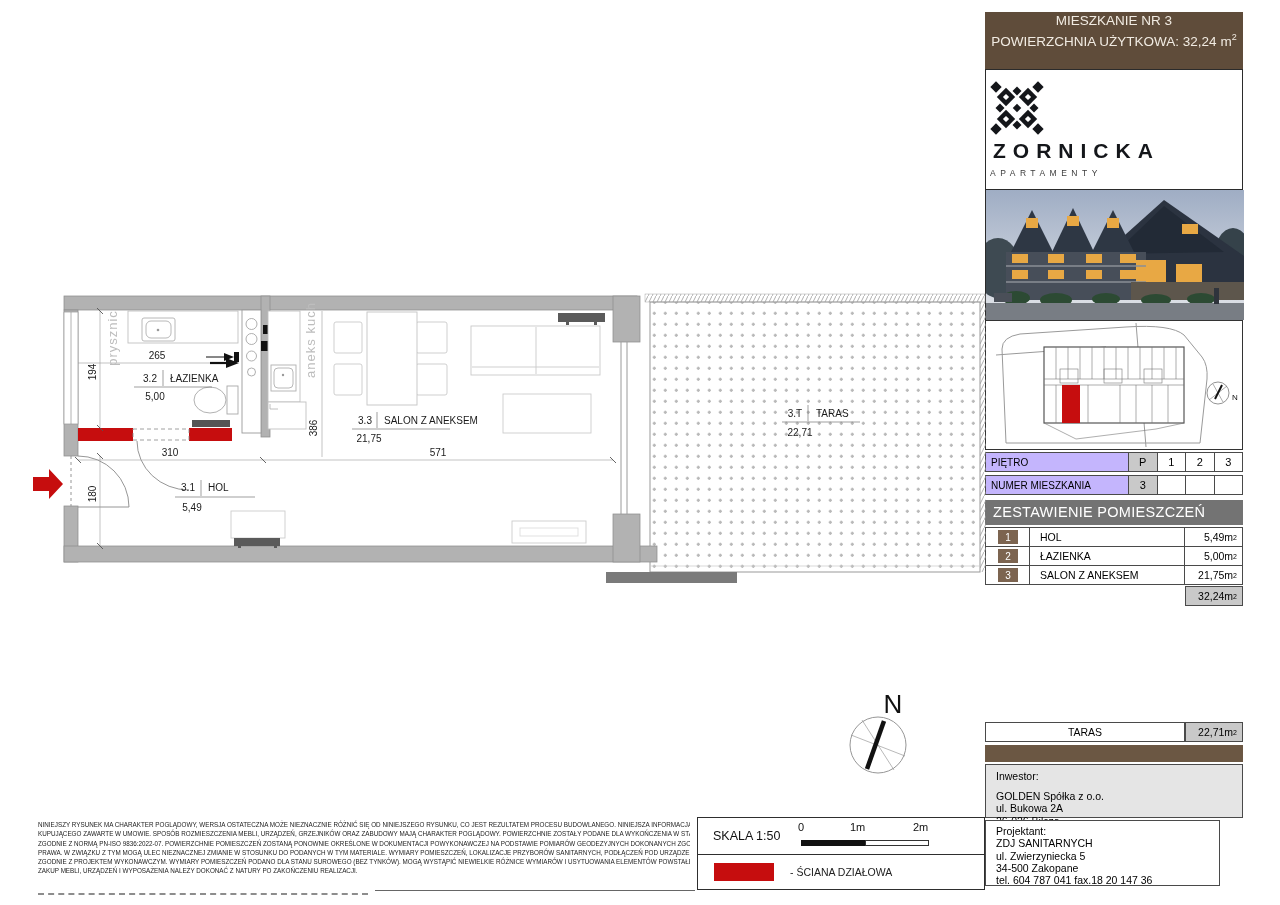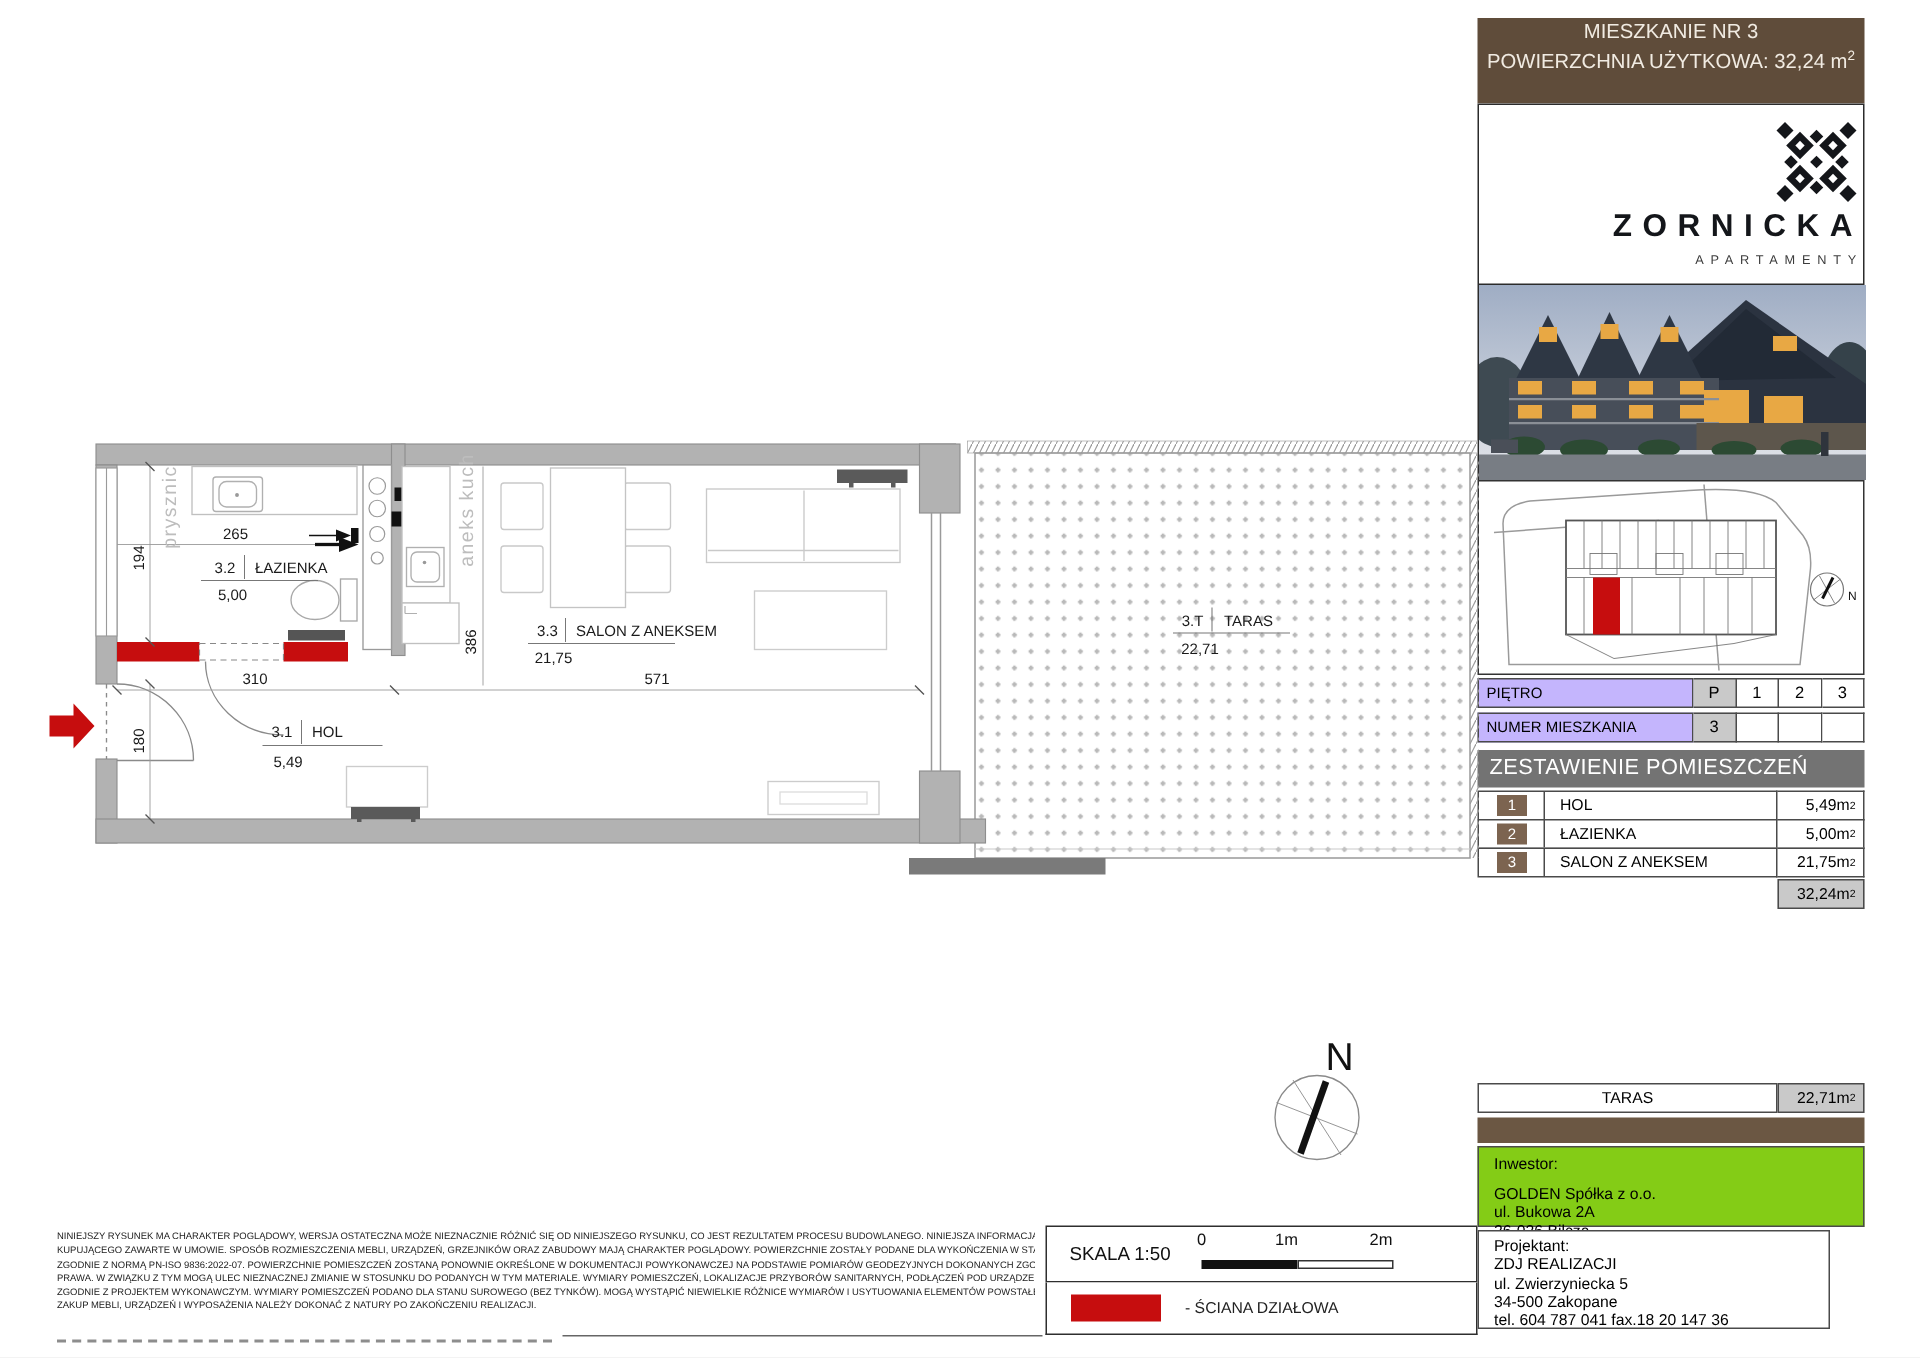--- a/index.html
+++ b/index.html
@@ -20,21 +20,21 @@
     left:985px; top:12px; width:258px; height:57px; background:#5f4c3a;
     color:#f1ebe2; display:flex; flex-direction:column; align-items:center;
     justify-content:flex-start; font-size:13.5px; line-height:17px; text-align:center;
   }
   #header-right sup { font-size:9px; }
 
   
   #brand-box {
     left:985px; top:69px; width:258px; height:121px; background:#fff;
     border:1px solid #2b2b2b; display:flex; flex-direction:column;
-    align-items:flex-end; justify-content:center;
+    align-items:flex-start; justify-content:center;
   }
   #brand-name { font-size:21px; color:#14161a; letter-spacing:7px; padding-left:7px; margin-top:4px; font-weight:600; }
   #brand-sub  { font-size:8.5px; color:#3c3c3c; letter-spacing:4.5px; padding-left:4px; margin-top:5px; }
 
   #photo-box { left:985px; top:190px; width:258px; height:130px; border-left:1px solid #2b2b2b; border-right:1px solid #2b2b2b; }
   #siteplan-box { left:985px; top:320px; width:258px; height:130px; background:#fff; border:1px solid #333; }
 
   
   .ft-row { position:absolute; left:985px; width:258px; height:20px; display:flex; }
   .ft-label { flex:1; border:1px solid #4a4a4a; font-size:10px; padding-left:5px; display:flex; align-items:center; background:#c4b5fd; }
@@ -49,21 +49,21 @@
   .rt-no { width:45px; border:1px solid #4a4a4a; display:flex; align-items:center; }
   .rt-no .sq { width:20px; height:14px; margin-left:12px; background:#7c6450; color:#fff; font-size:10px; display:flex; align-items:center; justify-content:center; }
   .rt-name { flex:1; border:1px solid #4a4a4a; border-left:none; font-size:10.5px; display:flex; align-items:center; padding-left:10px; }
   .rt-area { width:58px; border:1px solid #4a4a4a; border-left:none; font-size:10.5px; display:flex; align-items:center; justify-content:flex-end; padding-right:5px; }
   .rt-area sup { font-size:7px; }
   .rt-area.gray { background:#c9c9c9; border:1px solid #4a4a4a; }
   .rt-spacer { flex:1; }
 
   #investor-box {
     left:985px; top:764px; width:258px; height:54px; border:1px solid #4a4a4a;
-    font-size:10.5px; line-height:12.5px; padding:5px 10px; background:#84cc16;
+    font-size:10.5px; line-height:12.5px; padding:5px 10px; background:#e5e5e5;
   }
   #investor-box .lbl { margin-bottom:7px; }
   #designer-box {
     left:985px; top:820px; width:235px; height:66px; border:1px solid #4a4a4a;
     font-size:10.5px; line-height:12.3px; padding:4px 10px; background:#fff;
   }
   #divider-bar { left:985px; top:745px; width:258px; height:17px; background:#6b5743; }
 
   
   #disclaimer { left:38px; top:820px; width:652px; font-size:6.3px; line-height:9.3px; color:#1b1b1b; }
@@ -285,21 +285,21 @@
   <div id="divider-bar" class="abs"></div>
 
   <div id="investor-box" class="abs">
     <div class="lbl">Inwestor:</div>
     <div>GOLDEN Spółka z o.o.</div>
     <div>ul. Bukowa 2A</div>
     <div>26-026 Bilcza</div>
   </div>
   <div id="designer-box" class="abs">
     <div>Projektant:</div>
-    <div>ZDJ REALIZACJI</div>
+    <div>ZDJ SANITARNYCH</div>
     <div>ul. Zwierzyniecka 5</div>
     <div>34-500 Zakopane</div>
     <div>tel. 604 787 041  fax.18 20 147 36</div>
   </div>
 
   <div id="disclaimer" class="abs">
     <div>NINIEJSZY RYSUNEK MA CHARAKTER POGLĄDOWY, WERSJA OSTATECZNA MOŻE NIEZNACZNIE RÓŻNIĆ SIĘ OD NINIEJSZEGO RYSUNKU, CO JEST REZULTATEM PROCESU BUDOWLANEGO. NINIEJSZA INFORMACJA NIE MA WPŁYWU NA UPRAWNIENIA</div>
     <div>KUPUJĄCEGO ZAWARTE W UMOWIE. SPOSÓB ROZMIESZCZENIA MEBLI, URZĄDZEŃ, GRZEJNIKÓW ORAZ ZABUDOWY MAJĄ CHARAKTER POGLĄDOWY. POWIERZCHNIE ZOSTAŁY PODANE DLA WYKOŃCZENIA W STANDARDZIE DEWELOPERSKIM</div>
     <div>ZGODNIE Z NORMĄ PN-ISO 9836:2022-07. POWIERZCHNIE POMIESZCZEŃ ZOSTANĄ PONOWNIE OKREŚLONE W DOKUMENTACJI POWYKONAWCZEJ NA PODSTAWIE POMIARÓW GEODEZYJNYCH DOKONANYCH ZGODNIE Z OBOWIĄZUJĄCYMI PRZEPISAMI</div>
     <div>PRAWA. W ZWIĄZKU Z TYM MOGĄ ULEC NIEZNACZNEJ ZMIANIE W STOSUNKU DO PODANYCH W TYM MATERIALE. WYMIARY POMIESZCZEŃ, LOKALIZACJE PRZYBORÓW SANITARNYCH, PODŁĄCZEŃ POD URZĄDZENIA SANITARNE ITP. PODANE</div>

